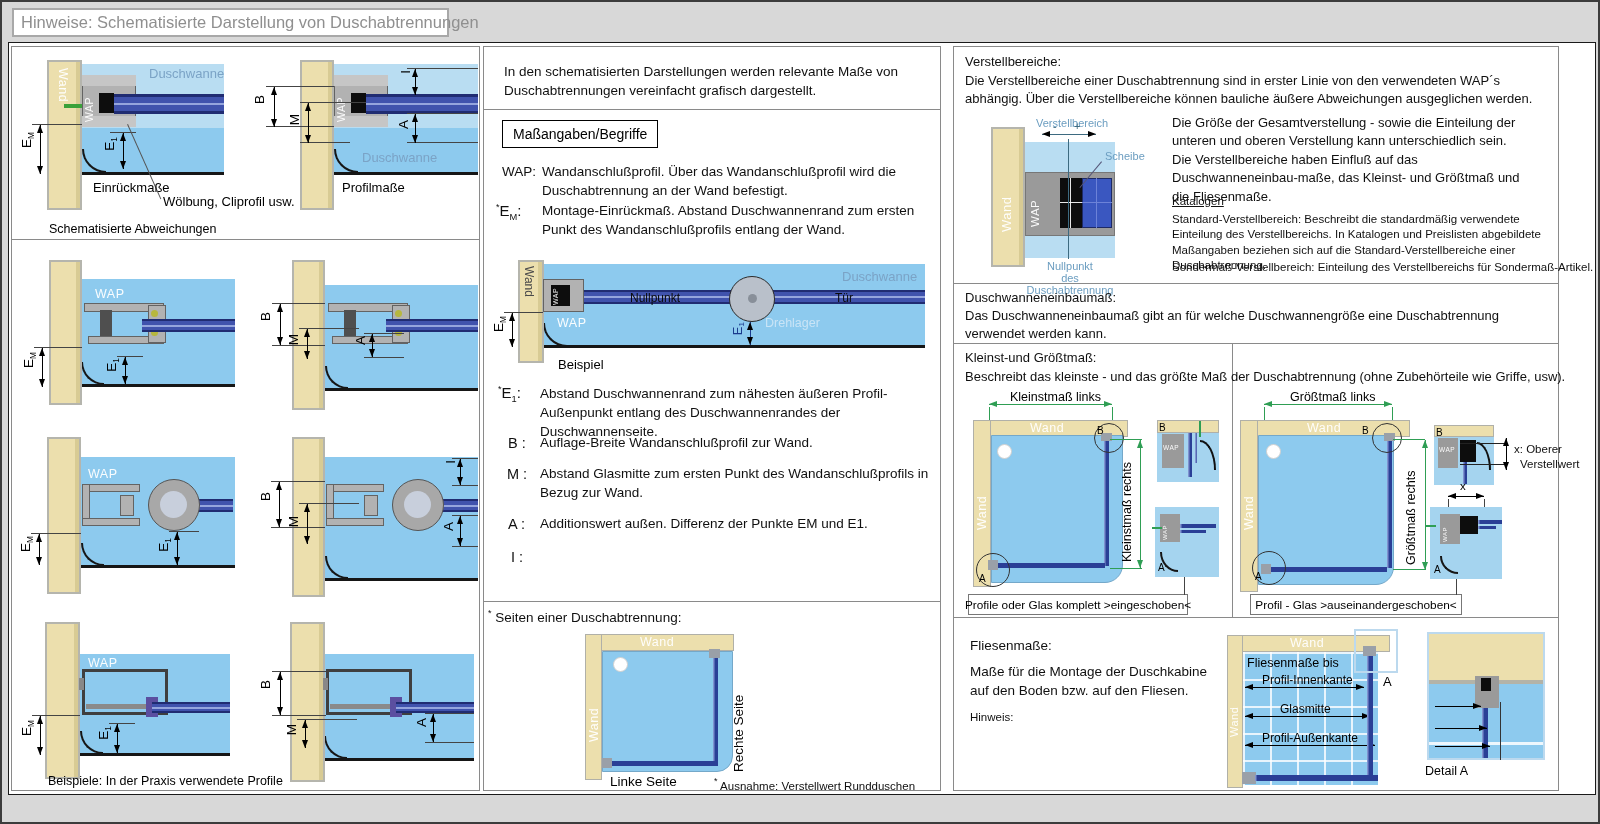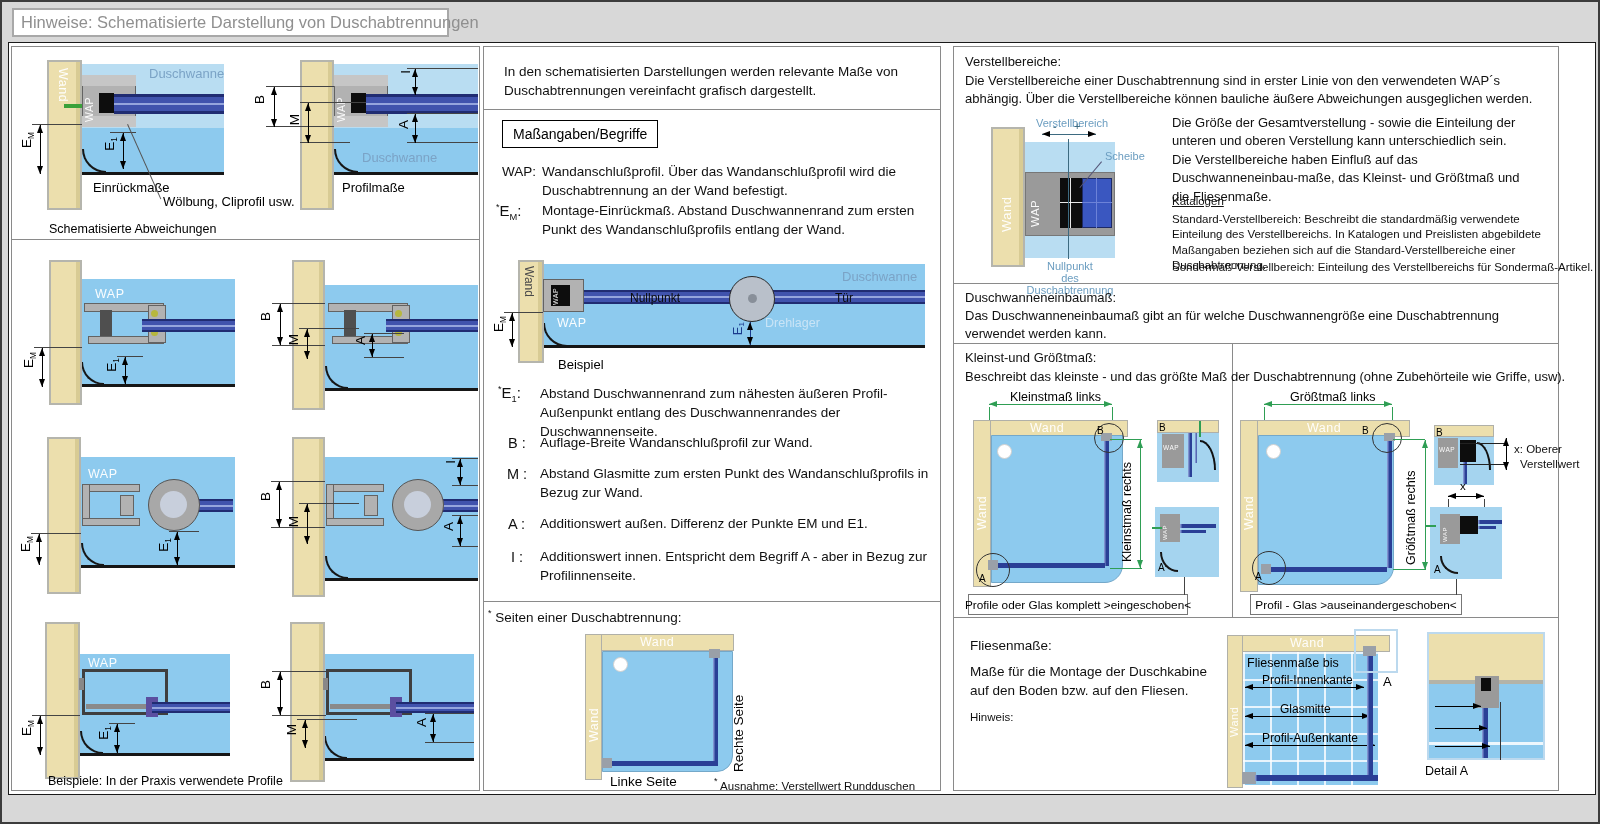--- a/index.html
+++ b/index.html
@@ -304,21 +304,20 @@
 
   <div class="tb" style="left:496px;top:380px;font-size:15px"><span class="sup">*</span><span>E</span><sub>1</sub><span>:</span></div>
   <div class="tb" style="left:538px;top:382px;width:402px">Abstand Duschwannenrand zum nähesten äußeren Profil-Außenpunkt entlang des Duschwannenrandes der Duschwannenseite.</div>
   <div class="tb" style="left:506px;top:431px;font-size:14.5px">B :</div>
   <div class="tb" style="left:538px;top:431px;width:400px">Auflage-Breite Wandanschlußprofil zur Wand.</div>
   <div class="tb" style="left:505px;top:462px;font-size:14.5px">M :</div>
   <div class="tb" style="left:538px;top:462px;width:400px">Abstand Glasmitte zum ersten Punkt des Wandanschlußprofils in Bezug zur Wand.</div>
   <div class="tb" style="left:506px;top:512px;font-size:14.5px">A :</div>
   <div class="tb" style="left:538px;top:512px;width:400px">Additionswert außen. Differenz der Punkte EM und E1.</div>
   <div class="tb" style="left:509px;top:545px;font-size:14.5px">I :</div>
-  <div class="tb" style="left:538px;top:545px;width:404px">Additionswert innen. Entspricht dem Begriff A - aber in Bezug zur Profilinnenseite.</div>
 
   <div class="tb" style="left:486px;top:605px"><span class="sup">*</span><span> Seiten einer Duschabtrennung:</span></div>
   <div>
     <div class="wallp" style="left:583px;top:632px;width:149px;height:17px"></div>
     <div class="wallp" style="left:583px;top:632px;width:17px;height:146px"></div>
     <div class="wtx a" style="left:638px;top:633px">Wand</div>
     <div class="vt wtx" style="left:585px;top:680px;height:60px"><span>Wand</span></div>
     <div class="tray" style="left:600px;top:649px;width:131px;height:121px;border-bottom-right-radius:16px;border:1px solid #74a8c9"></div>
     <div class="wcirc" style="left:611px;top:655px;width:15px;height:15px"></div>
     <div class="vglass" style="left:711px;top:649px;width:5px;height:114px"></div>

